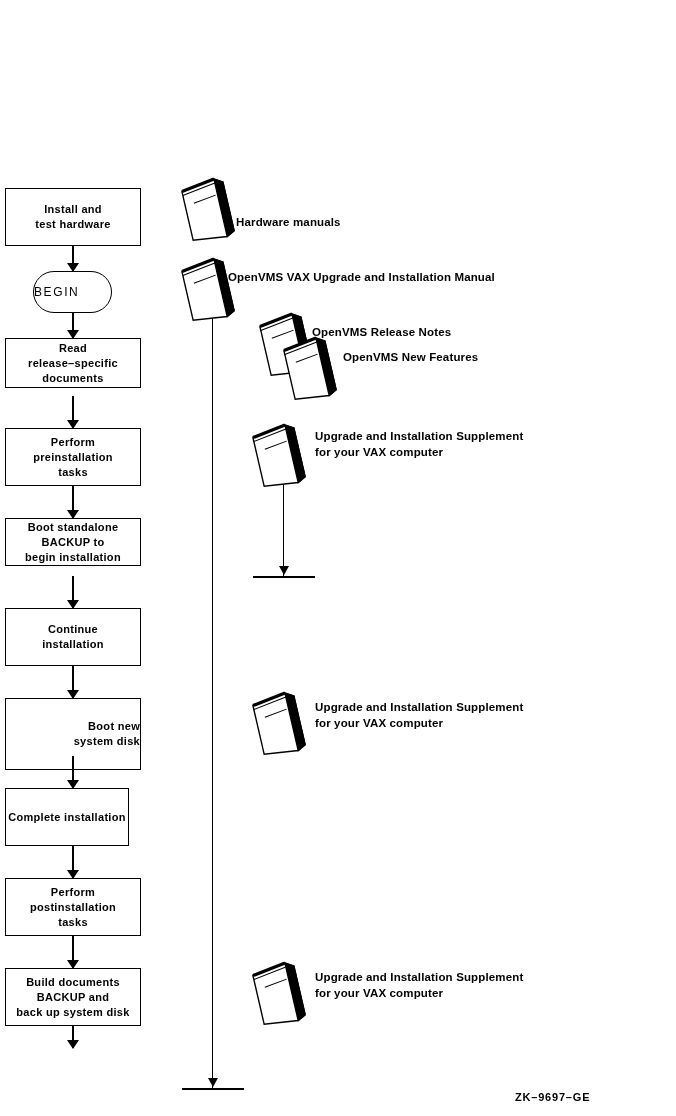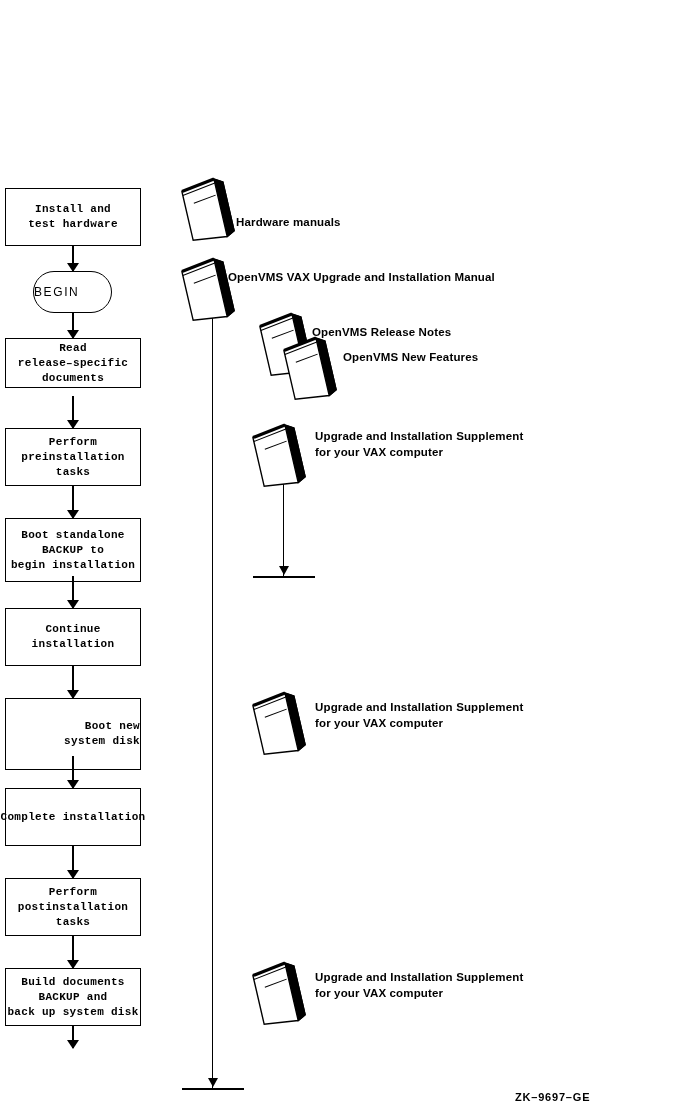--- a/index.html
+++ b/index.html
@@ -20,21 +20,21 @@
     display:flex;
     flex-direction:column;
     align-items:center;
     justify-content:center;
     text-align:center;
     font-size:11px;
     font-weight:bold;
     line-height:15px;
     letter-spacing:.3px;
   }
-  .proc span{display:block;white-space:nowrap;font-family:Liberation Mono, monospace;}
+  .proc span{display:block;white-space:nowrap;}
 
   
   .term{
     position:absolute;
     box-sizing:border-box;
     border:1.6px solid #000;
     background:#fff;
     border-radius:22px;
     display:flex;
     align-items:center;
@@ -133,21 +133,21 @@
     <span>Perform</span>
     <span>preinstallation</span>
     <span>tasks</span>
   </div>
 
   <div class="conn" style="left:66px;top:486px;height:32px;">
     <div class="stem"></div>
     <div class="head"></div>
   </div>
 
-  <div class="proc" style="left:5px;top:518px;width:136px;height:64px;text-align:center;">
+  <div class="proc" style="left:5px;top:518px;width:136px;height:48px;text-align:center;">
     <span>Boot standalone</span>
     <span>BACKUP to</span>
     <span>begin installation</span>
   </div>
 
   <div class="conn" style="left:66px;top:576px;height:32px;">
     <div class="stem"></div>
     <div class="head"></div>
   </div>
 
@@ -164,21 +164,21 @@
   <div class="proc" style="left:5px;top:698px;width:136px;height:72px;align-items:flex-end;">
     <span>Boot new</span>
     <span>system disk</span>
   </div>
 
   <div class="conn" style="left:66px;top:756px;height:32px;">
     <div class="stem"></div>
     <div class="head"></div>
   </div>
 
-  <div class="proc" style="left:5px;top:788px;width:136px;height:58px;">
+  <div class="proc" style="left:5px;top:788px;width:124px;height:58px;">
     <span>Complete installation</span>
   </div>
 
   <div class="conn" style="left:66px;top:846px;height:32px;">
     <div class="stem"></div>
     <div class="head"></div>
   </div>
 
   <div class="proc" style="left:5px;top:878px;width:136px;height:58px;">
     <span>Perform</span>

